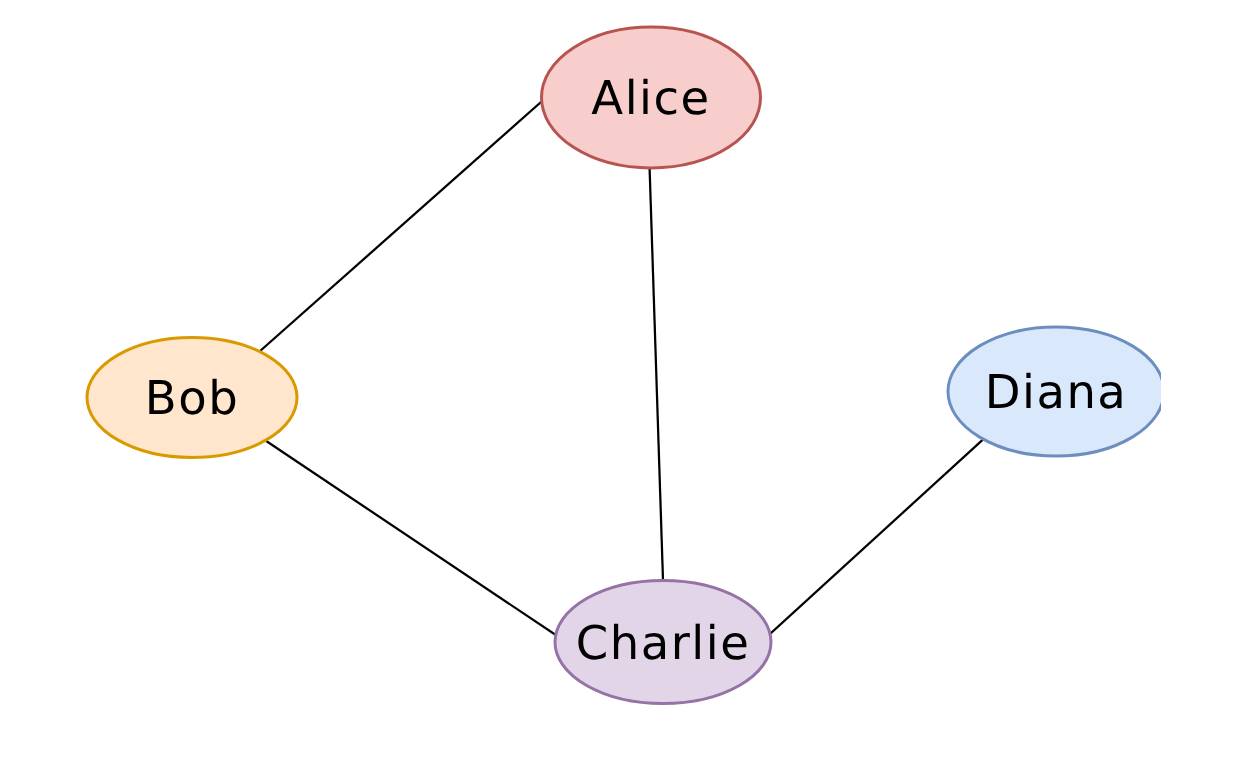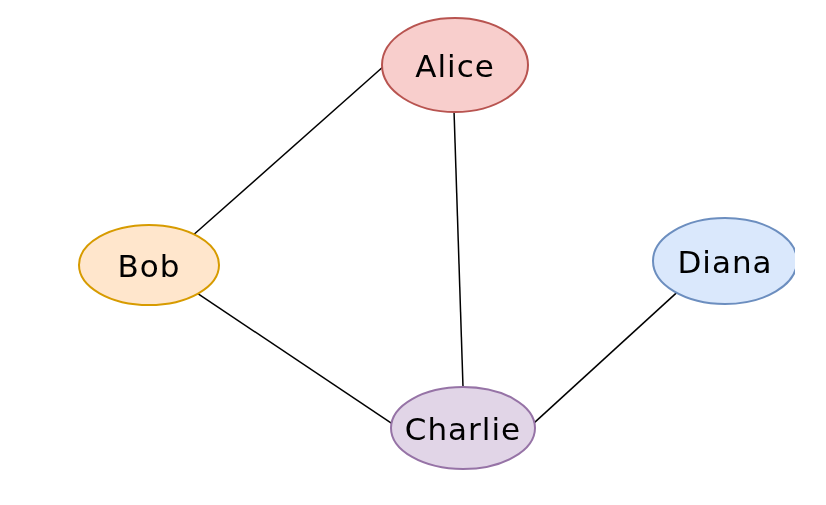--- a/index.html
+++ b/index.html
@@ -7,21 +7,20 @@
     padding: 0;
     background: #ffffff;
   }
   .diagram-page {
     position: relative;
     width: 774px;
     height: 505px;
     background: #ffffff;
     overflow: hidden;
     font-family: "DejaVu Sans", sans-serif;
-    margin-left: 21px;
   }
   svg.graph-canvas {
     display: block;
     width: 826px;
     height: 505px;
   }
   .graph-edge {
     stroke-linecap: butt;
     fill: none;
   }

